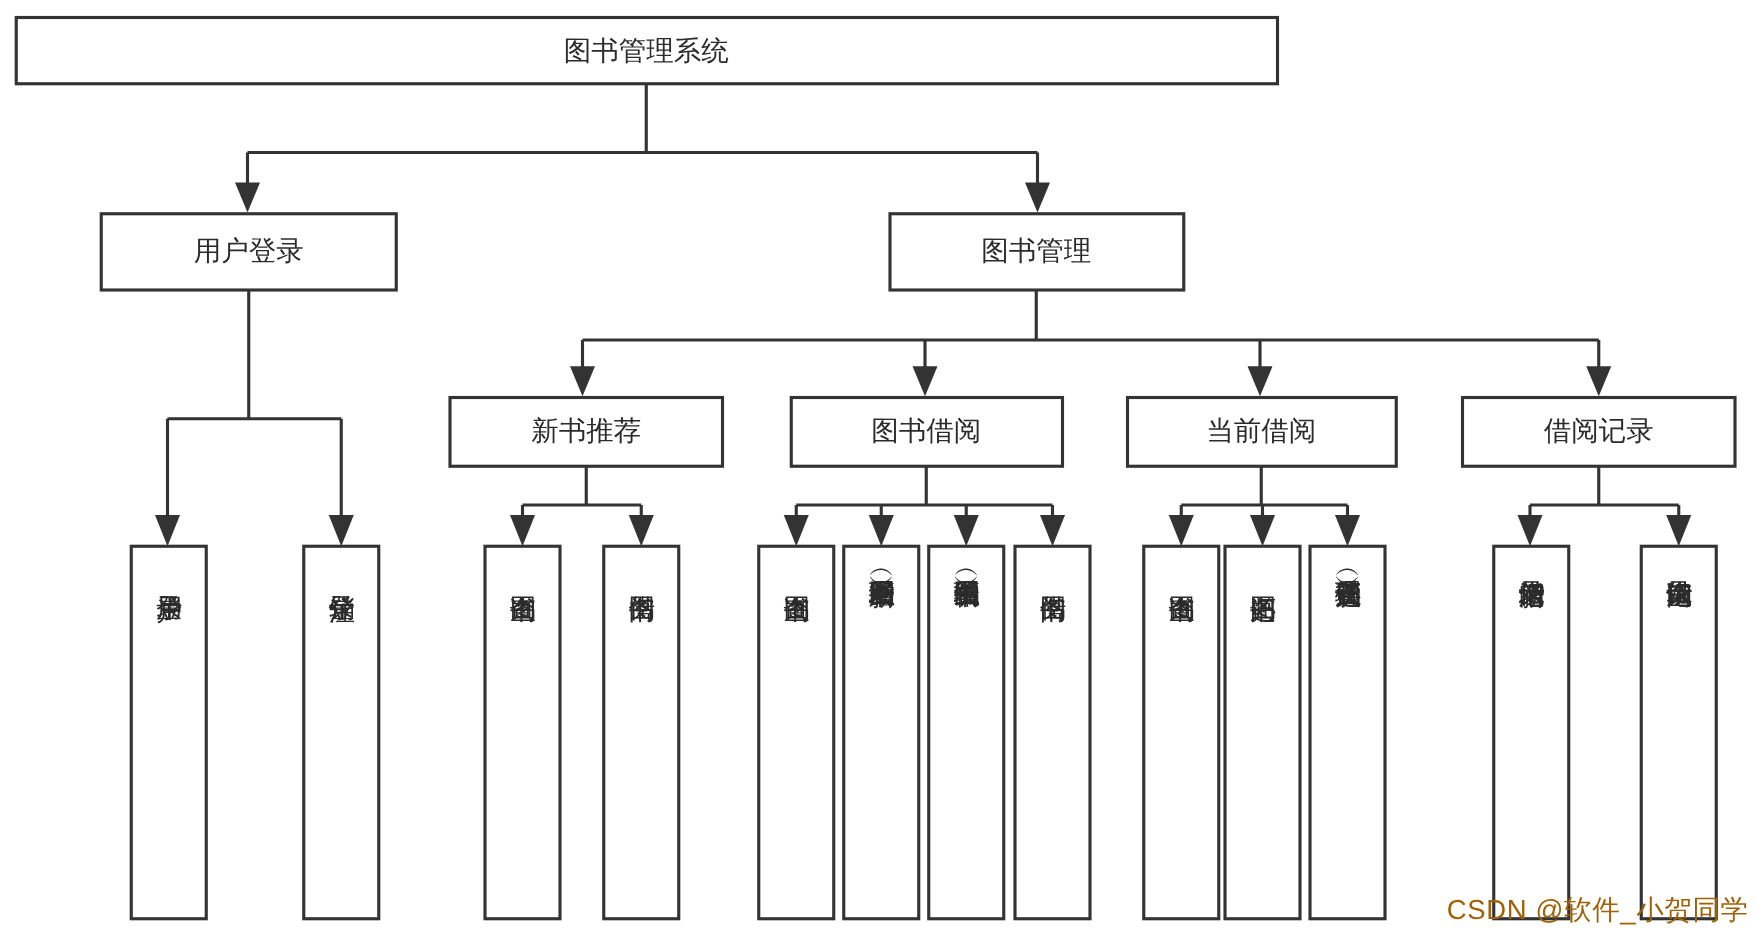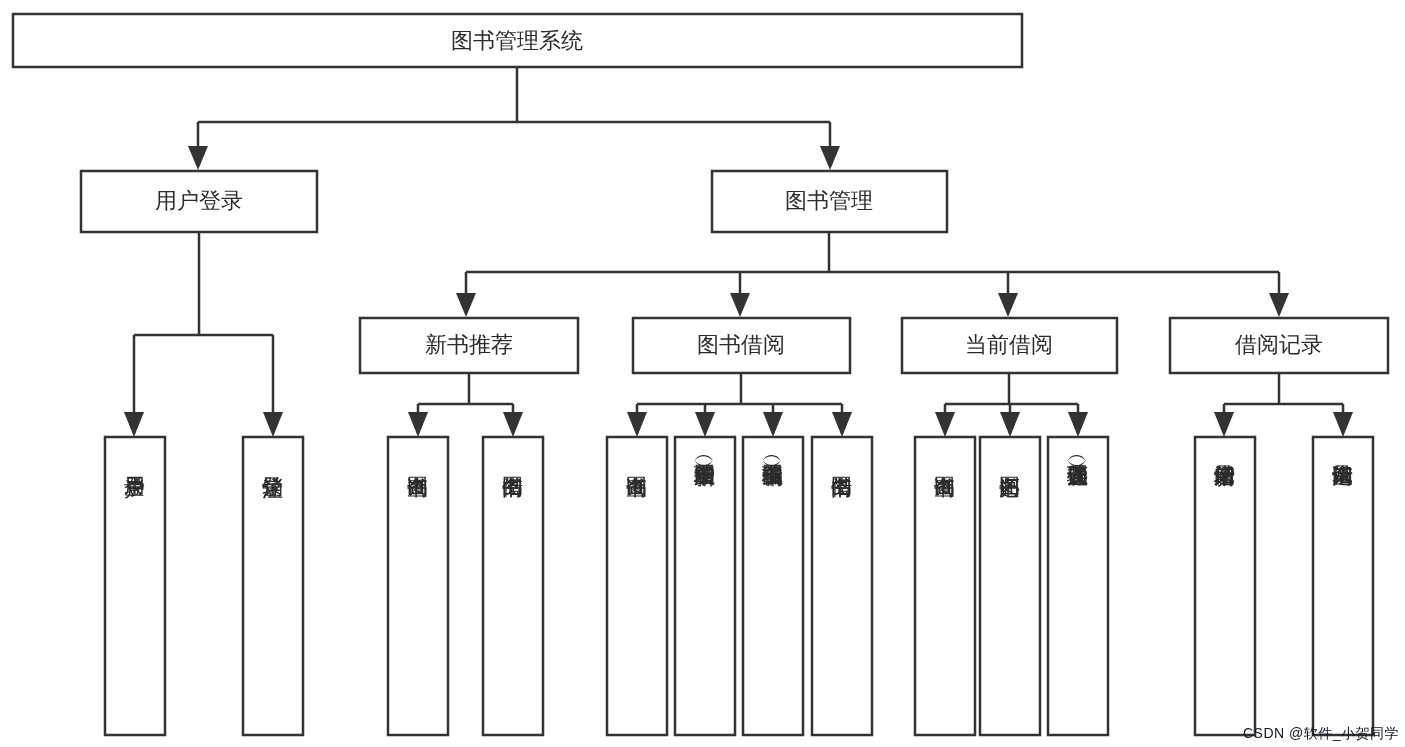--- a/index.html
+++ b/index.html
@@ -49,22 +49,22 @@
   }
   .arrow-head {
     fill: #333333;
     stroke: none;
   }
   .watermark-text {
     position: absolute;
     right: 6px;
     bottom: 4px;
     font-family: "Liberation Sans", "DejaVu Sans", sans-serif;
-    font-size: 14px;
-    color: #0f172a;
+    font-size: 22px;
+    color: #a16207;
     white-space: nowrap;
     letter-spacing: 0.5px;
     pointer-events: none;
   }
 </style>
 </head>
 <body>
 
 <div id="diagram-root">
   <svg width="1405" height="747" viewBox="0 0 1405 747" xmlns="http://www.w3.org/2000/svg">

